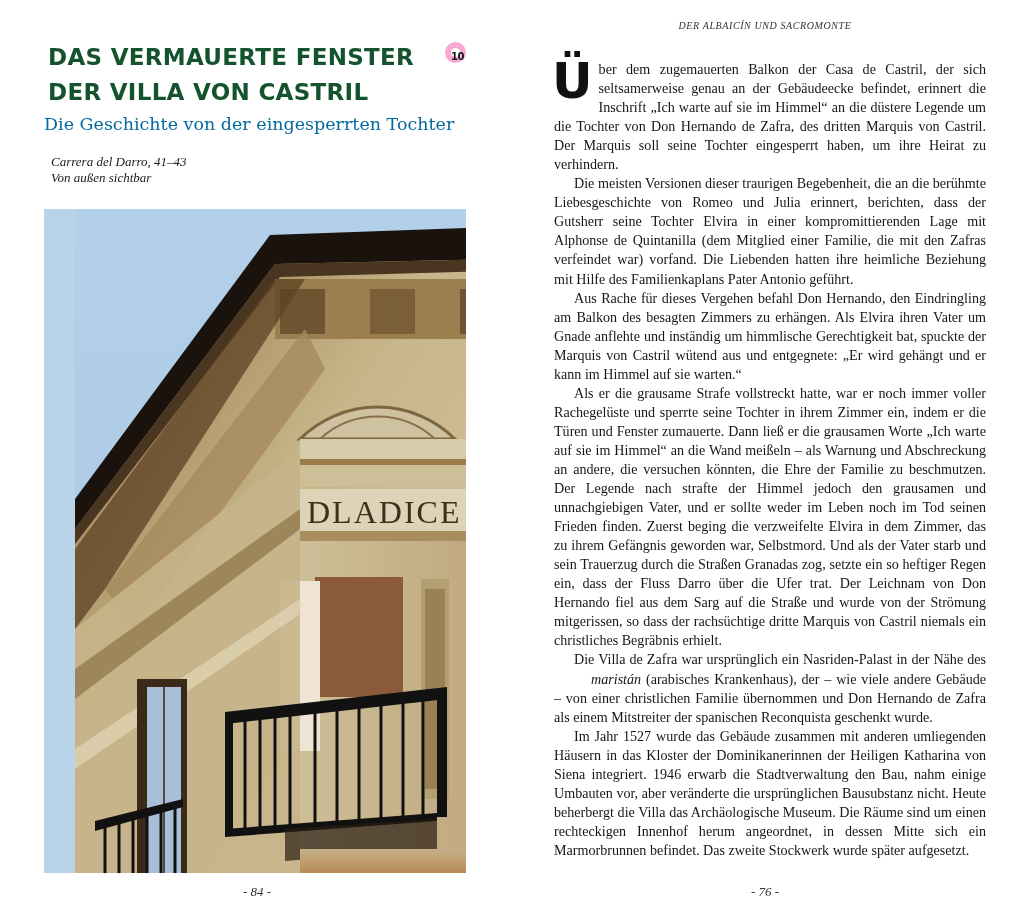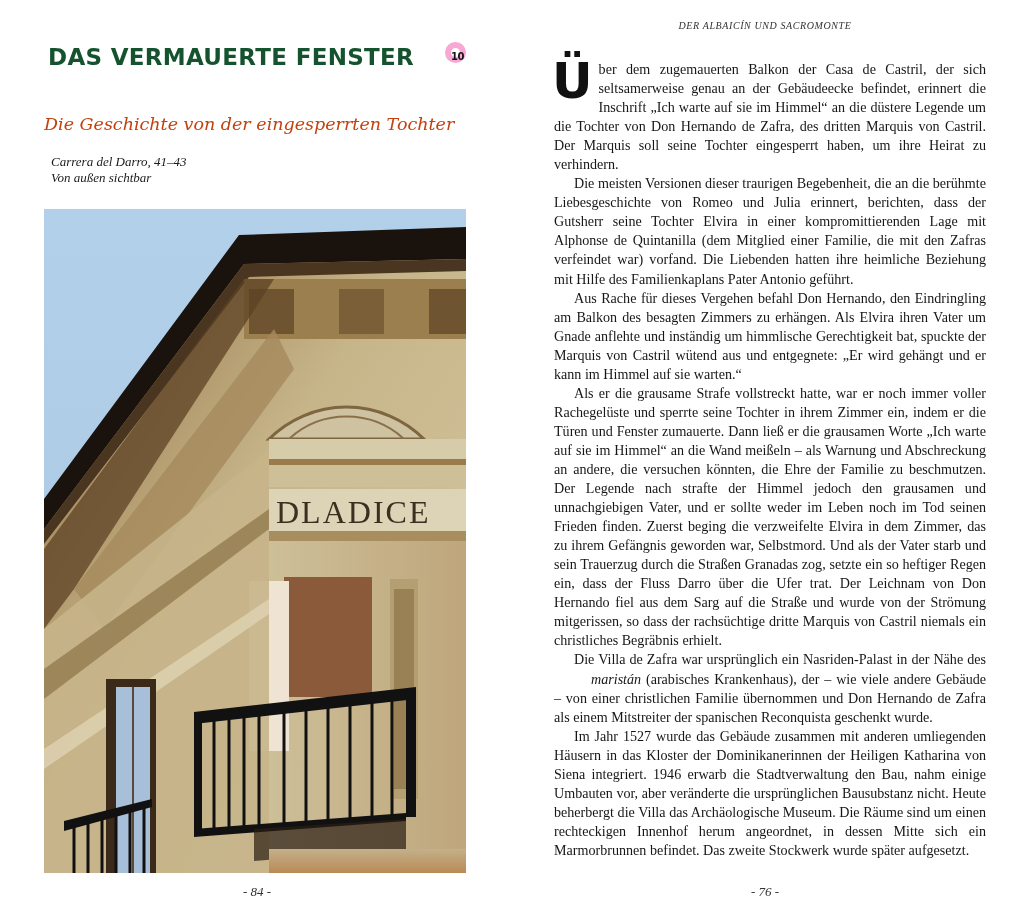--- a/index.html
+++ b/index.html
@@ -17,32 +17,32 @@
       color: #14532d; text-transform: uppercase;
     }
     .chapter-num {
       position: absolute; left: 445px; top: 42px; width: 21px; height: 21px;
       border: 6px solid #f9a8d4; border-radius: 50%;
       font-family: "DejaVu Sans", sans-serif; font-weight: bold; font-size: 10px;
       line-height: 17px; text-align: center; color: #151515; letter-spacing: -0.5px;
     }
     .subtitle {
       position: absolute; left: 44px; top: 114px;
-      font-family: "DejaVu Serif", serif; font-style: italic;
-      font-size: 17.5px; color: #c2410c; white-space: nowrap;
+      font-family: "DejaVu Serif", serif; 
+      font-size: 17.5px; color: #0369a1; white-space: nowrap;
     }
     .address {
       position: absolute; left: 51px; top: 154px;
       font-family: "Liberation Serif", serif; font-style: italic;
       font-size: 13px; line-height: 16px; color: #1a1a1a;
     }
 
     .photo {
       position: absolute; left: 44px; top: 209px; width: 422px; height: 664px;
-      overflow: hidden; background: #b9d4e8;
+      overflow: hidden; background: #b9d4e8; padding-left: 31px;
     }
     .photo svg { display: block; }
 
     .folio {
       position: absolute; top: 884px; width: 100%; text-align: center;
       font-family: "Liberation Serif", serif; font-style: italic;
       font-size: 13px; color: #333;
     }
     .page-left .folio { left: 0; width: 510px; padding-left: 0; }
     .page-left .folio span { position: absolute; left: 243px; }
@@ -67,20 +67,21 @@
       font-size: 50px; line-height: 38px; margin: 2px 6px 0 -2px; color: #111;
     }
     .body-text em { font-style: italic; margin-left: 37px; }
   </style>
 </head>
 <body>
 
 <div class="page page-left">
   <h1 class="title">
     <span>DAS VERMAUERTE FENSTER</span><br>
+    <span>DER VILLA VON CASTRIL</span>
   </h1>
   <div class="chapter-num">10</div>
   <div class="subtitle">Die Geschichte von der eingesperrten Tochter</div>
   <div class="address">
     <div>Carrera del Darro, 41–43</div>
     <div>Von außen sichtbar</div>
   </div>
 
   <div class="photo">
     <svg width="422" height="664" viewBox="0 0 422 664" xmlns="http://www.w3.org/2000/svg">

